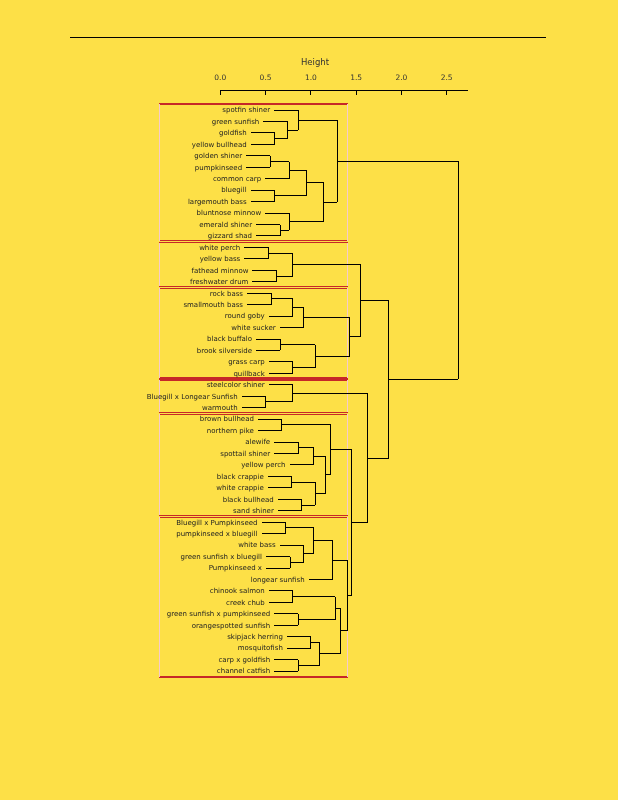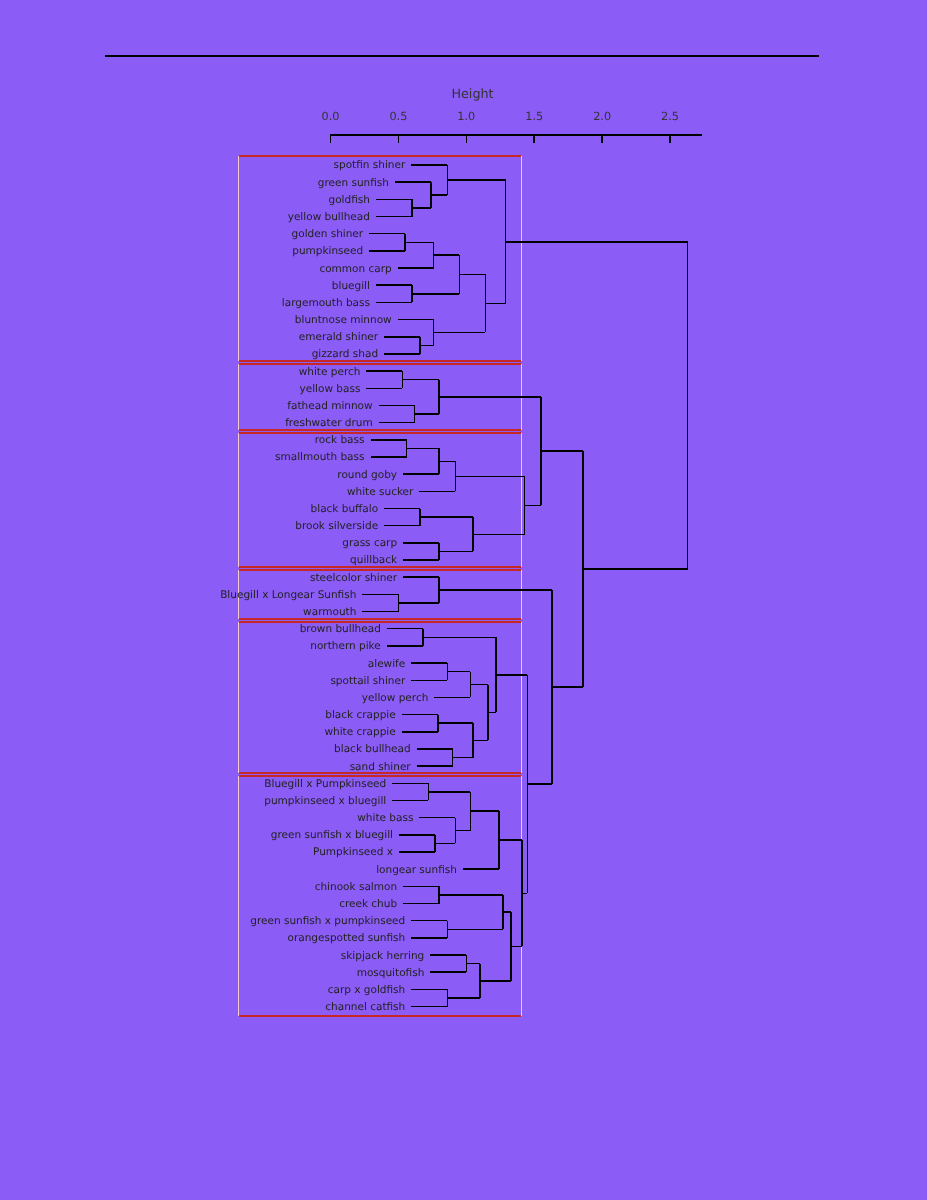--- a/index.html
+++ b/index.html
@@ -1,19 +1,19 @@
 <!DOCTYPE html>
 <html><head>
 <meta charset="utf-8">
 <style>
   html,body{margin:0;padding:0;background:#ffffff;}
   .page{
     position:relative;
     width:618px;height:800px;
-    background:#8b5cf6;
+    background:#fde047;
     overflow:hidden;
     font-family:"DejaVu Sans", sans-serif;
   }
   svg{position:absolute;top:0;left:0;}
   .axis-title{font-family:"DejaVu Sans", sans-serif;font-size:8.5px;fill:#333333;}
   .tick-label{font-family:"DejaVu Sans", sans-serif;font-size:7.5px;fill:#333333;}
   .leaf-label{font-family:"DejaVu Sans", sans-serif;font-size:7px;fill:#222222;}
 </style>
 </head>
 <body>

